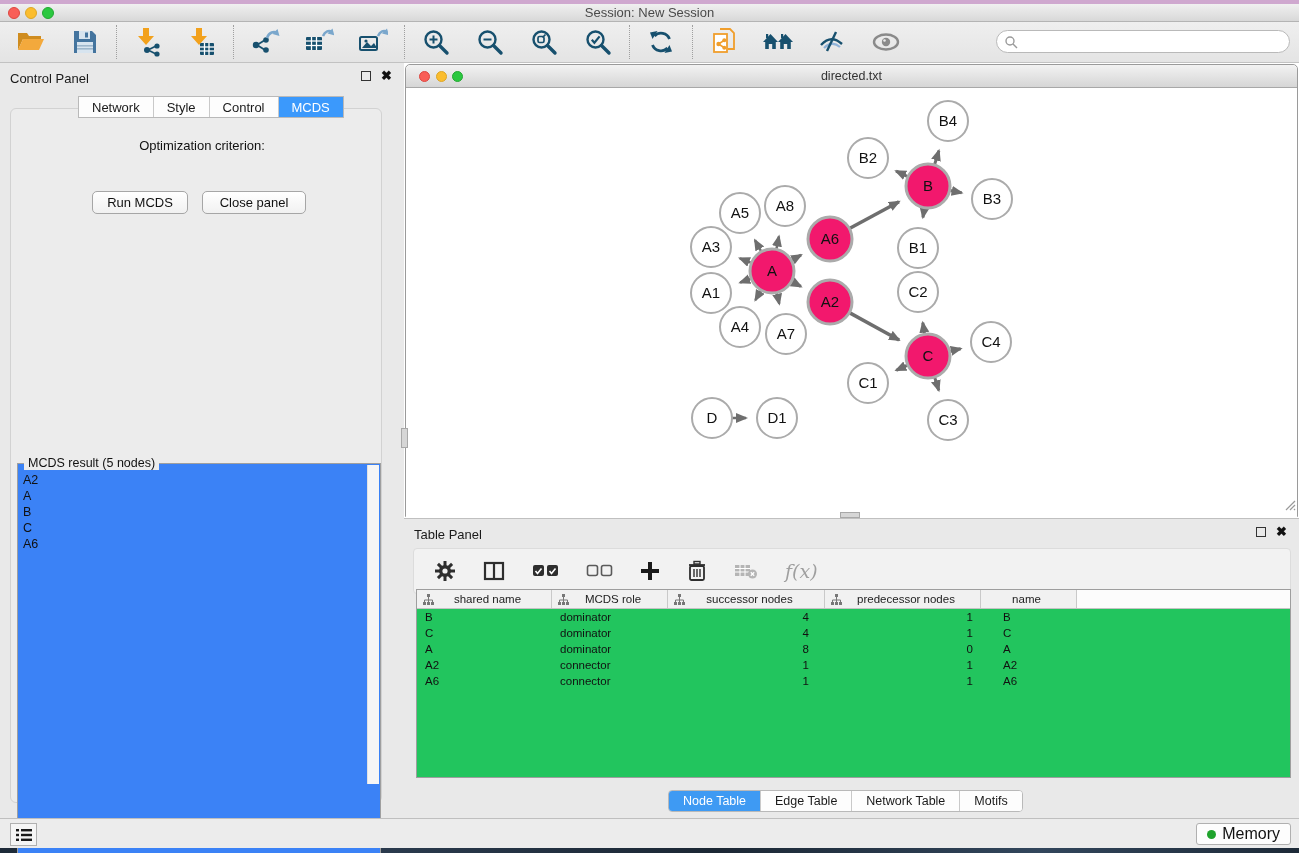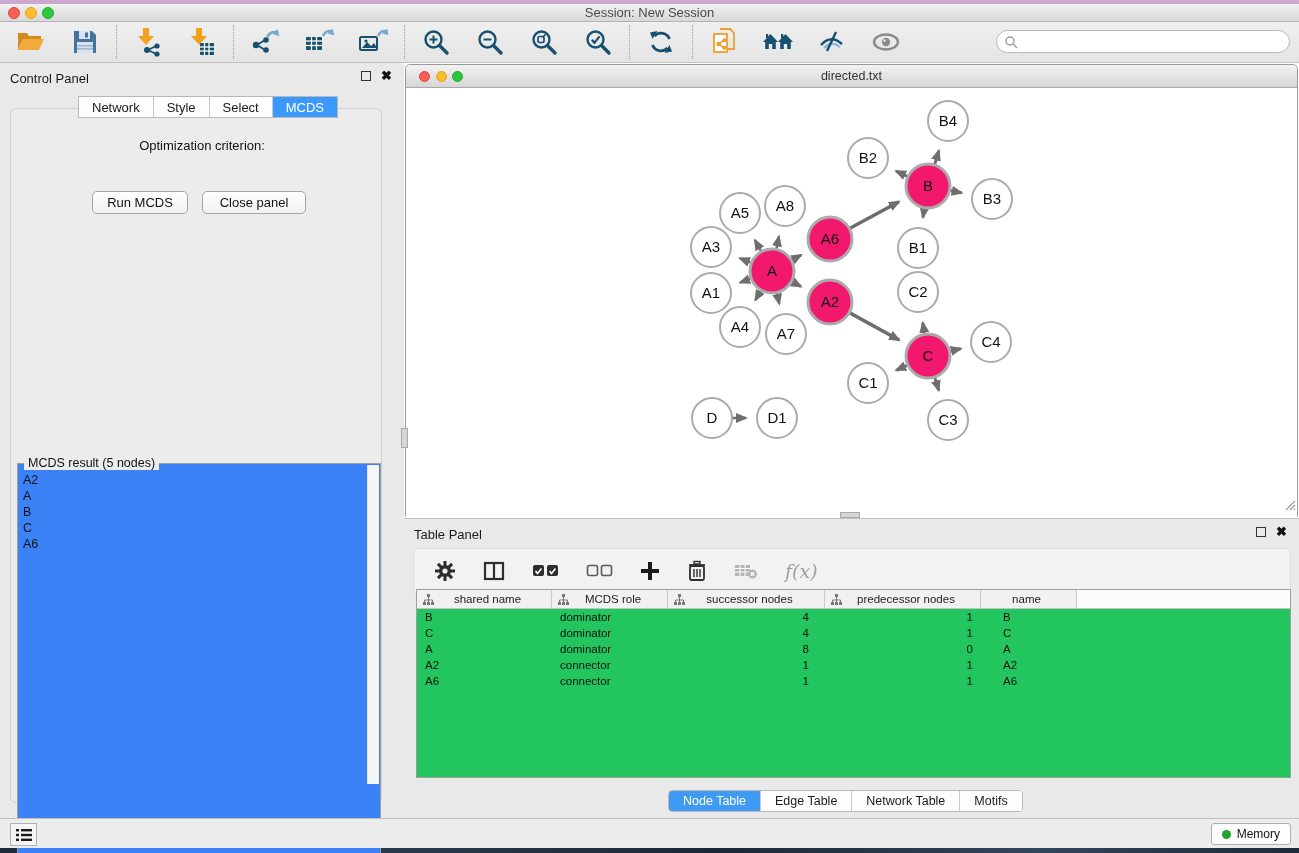--- a/index.html
+++ b/index.html
@@ -121,21 +121,21 @@
     border-right:1px solid #c9c9c9; cursor:pointer; }
   .tp-tab:last-child { border-right:none; }
   .tp-tab.sel { background:#3e9af3; color:#fff; }
 
   
   #statusbar { left:0; top:818px; width:1299px; height:30px; background:#ececec; border-top:1px solid #bfbfbf; }
   #status-list-btn { position:absolute; left:10px; top:4px; width:27px; height:23px; background:#f5f5f5;
     border:1px solid #b0b0b0; display:flex; align-items:center; justify-content:center; cursor:pointer; }
   #memory-btn { position:absolute; right:8px; top:4px; height:22px; background:#fdfdfd;
     border:1px solid #b0b0b0; border-radius:3px; display:flex; align-items:center; gap:6px;
-    padding:0 10px; font-size:12px; color:#111; cursor:pointer; }
+    padding:0 10px; font-size:16px; color:#111; cursor:pointer; }
   #memory-dot { width:9px; height:9px; border-radius:50%; background:#1fa32c; }
 </style>
 </head>
 <body>
 
 <div id="top-strip" class="abs"></div>
 <div id="bottom-strip" class="abs"></div>
 
 <div id="titlebar" class="abs">
   <span class="tl red"></span>
@@ -330,21 +330,21 @@
 <div id="control-panel" class="abs">
   <div class="panel-head">Control Panel</div>
   <div class="panel-ctrls">
     <span class="float-box"></span>
     <span class="close-x">✖</span>
   </div>
   <div id="cp-box"></div>
   <div id="cp-tabs">
     <span class="cp-tab">Network</span>
     <span class="cp-tab">Style</span>
-    <span class="cp-tab">Select</span>
+    <span class="cp-tab">Control</span>
     <span class="cp-tab sel">MCDS</span>
   </div>
   <div id="opt-label">Optimization criterion:</div>
   <div id="btn-run" class="cp-btn">Run MCDS</div>
   <div id="btn-close" class="cp-btn">Close panel</div>
 
   <div id="mcds-fieldset">
     <span id="mcds-legend">MCDS result (5 nodes)</span>
     <div id="mcds-list">
         <div class="mcds-item">A2</div>

